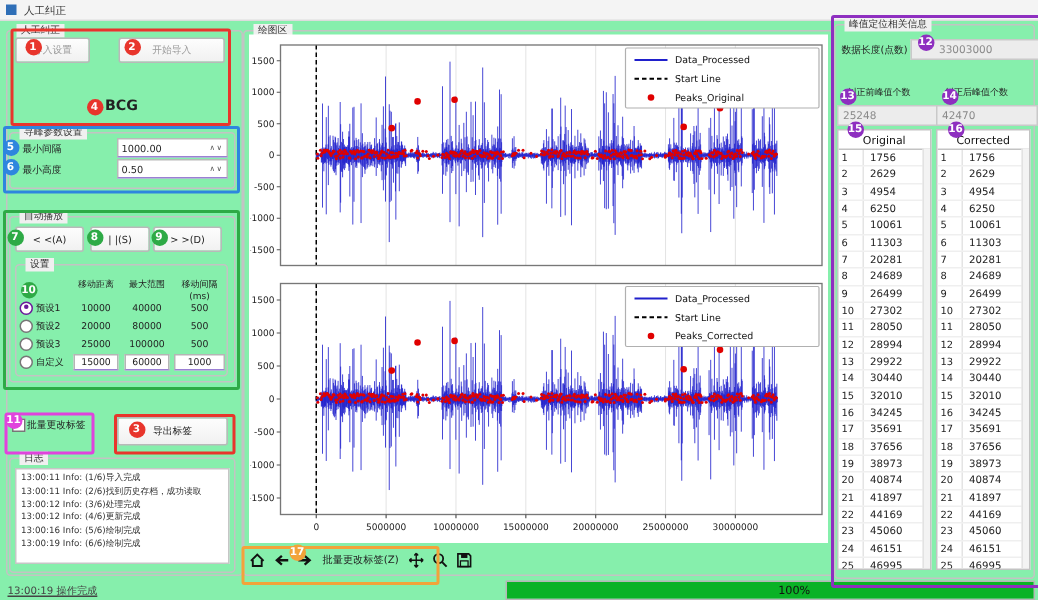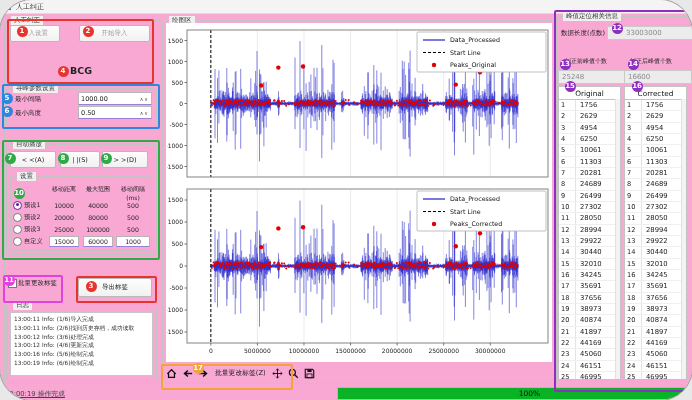--- a/index.html
+++ b/index.html
@@ -1,18 +1,18 @@
 <!DOCTYPE html>
 <html><head>
 <meta charset="utf-8">
 <style>
   html,body{margin:0;padding:0;background:#e8e8e8;}
-  .screen{position:relative;width:692px;height:400px;background:#f9a8d4;
+  .screen{position:relative;width:692px;height:400px;background:#86efac;
     font-family:"DejaVu Sans","Liberation Sans",sans-serif;overflow:hidden;
-    outline:1px solid #9b9b9b;border-radius:32px;}
+    outline:1px solid #9b9b9b;}
   .abs{position:absolute;}
   
   .titlebar{position:absolute;left:0;top:0;width:692px;height:13px;background:#f4f4f4;
     border-bottom:1px solid #dcdcdc;display:flex;align-items:center;}
   .winicon{width:7px;height:7px;background:#2f6fb7;margin:0 5px 0 4px;}
   .wintitle{font-size:7px;color:#333;}
   
   .gb{position:absolute;border:1px solid #c3c3c3;border-radius:3px;}
   .gbt{position:absolute;top:-5px;left:6px;background:#f0f0f0;padding:0 3px;
     font-size:6.5px;line-height:9px;color:#333;white-space:nowrap;}
@@ -1130,21 +1130,21 @@
 
   <div class="gb" style="left:556px;top:16px;width:132px;height:368px;">
     <span class="gbt">峰值定位相关信息</span>
   </div>
   <div class="lbl" style="left:561px;top:29px;">数据长度(点数)</div>
   <div class="valbox" style="left:607px;top:26px;width:76px;height:12px;padding-left:18px;">33003000</div>
 
   <div class="lbl small" style="left:565px;top:57px;">纠正前峰值个数</div>
   <div class="lbl small" style="left:630px;top:57px;">纠正后峰值个数</div>
   <div class="valbox" style="left:558px;top:70px;width:60px;height:12px;">25248</div>
-  <div class="valbox" style="left:624px;top:70px;width:60px;height:12px;">16600</div>
+  <div class="valbox" style="left:624px;top:70px;width:60px;height:12px;">42470</div>
 
   <div class="ptable" id="table-original" style="left:558px;top:86px;width:61px;height:292px;">
     <div class="hdr">Original</div>
     <div class="rows">
         <div class="prow">
           <span class="pidx">1</span>
           <span class="pval">1756</span>
         </div>
         <div class="prow">
           <span class="pidx">2</span>

